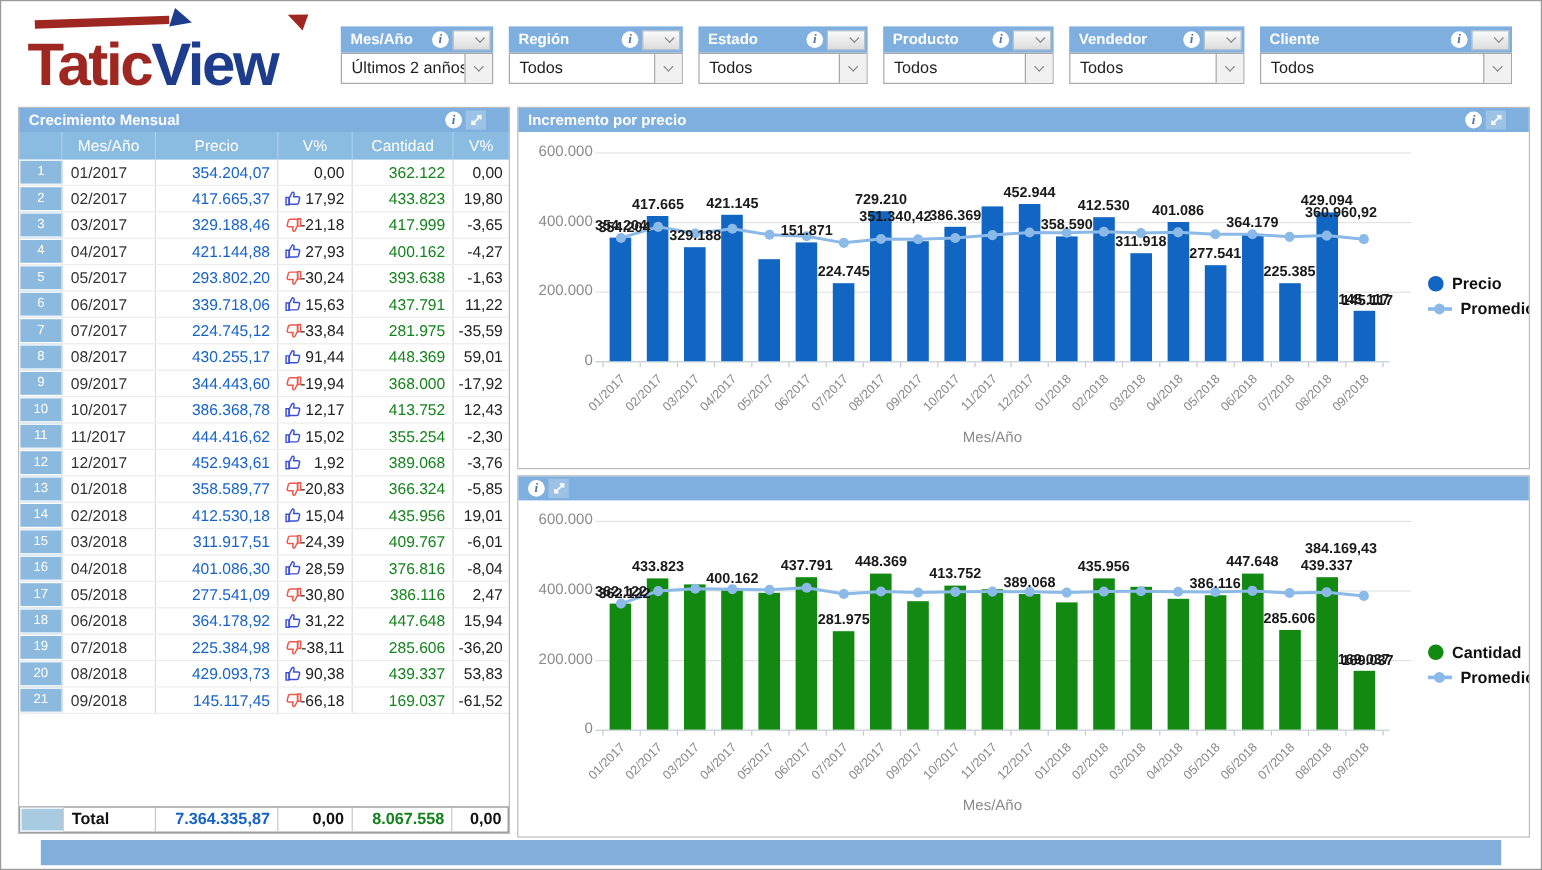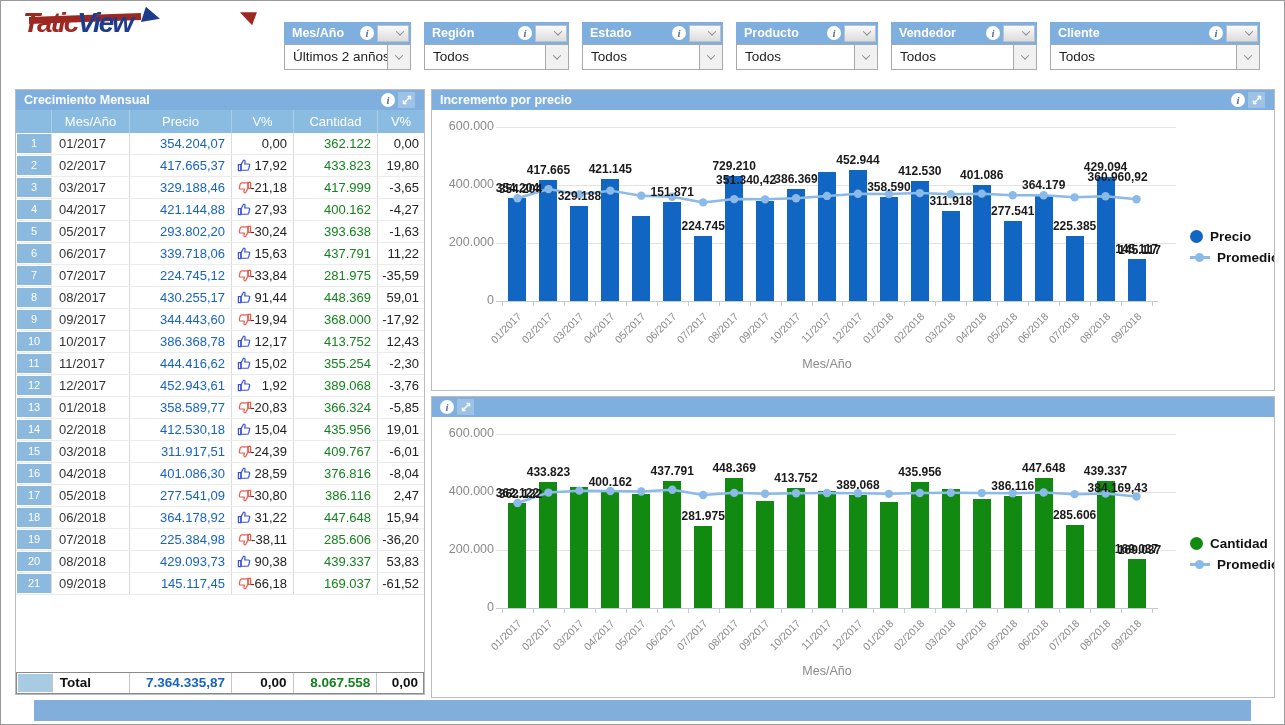--- a/index.html
+++ b/index.html
@@ -2,21 +2,21 @@
 <html><head>
 <meta charset="utf-8">
 <style>
   * { box-sizing: border-box; margin: 0; padding: 0; }
   html,body { background:#fff; }
   body { font-family: "Liberation Sans", sans-serif; }
   .page { position:relative; width:1285px; height:725px; border:1px solid #9a9a9a; background:#fff; overflow:hidden; }
 
   
   .logo { position:absolute; left:14px; top:8px; width:260px; height:58px; cursor:pointer; }
-  .logo-text { position:absolute; left:8px; top:0; font-size:28px; font-weight:bold; letter-spacing:-2px; line-height:1;font-style:italic; }
+  .logo-text { position:absolute; left:8px; top:20px; font-size:50px; font-weight:bold; letter-spacing:-2px; line-height:1; }
   .logo-t1 { color:#9e2722; }
   .logo-t2 { color:#1e3c8c; }
   .logo-bar { position:absolute; left:14px; top:6px; width:112px; height:7px; background:#9e2722; transform:rotate(-2deg); }
   .logo-arrow-blue { position:absolute; left:128px; top:0; width:0; height:0; border-left:17px solid #1e3c8c; border-top:7px solid transparent; border-bottom:9px solid transparent; transform:rotate(18deg); }
   .logo-arrow-red { position:absolute; left:224px; top:0; width:0; height:0; border-left:16px solid #9e2722; border-top:8px solid transparent; border-bottom:6px solid transparent; transform:rotate(-160deg); }
 
   
   .filters { position:absolute; left:283px; top:21px; display:flex; gap:13px; }
   .filter { display:flex; flex-direction:column; }
   .filter:nth-child(1){ width:127px; } .filter:nth-child(2){ width:145px; }
@@ -26,21 +26,21 @@
   .fhead-label { color:#fff; font-weight:bold; font-size:12.5px; flex:1; white-space:nowrap; overflow:hidden; }
   .info-ic { width:14px; height:14px; border-radius:50%; background:#fff; color:#57749d; font-family:"Liberation Serif", serif; font-style:italic; font-weight:bold; font-size:11px; line-height:14px; text-align:center; display:inline-block; flex:none; cursor:pointer; }
   .mini-dd { width:32px; height:17px; margin-left:3px; background:linear-gradient(#fbfbfb,#dcdcdc); border:1px solid #b9c2cc; display:flex; align-items:center; justify-content:flex-end; padding-right:5px; cursor:pointer; flex:none; }
   .chev { width:6px; height:6px; border-right:1.6px solid #8a8a8a; border-bottom:1.6px solid #8a8a8a; transform:rotate(45deg) translate(-1px,-1px); display:inline-block; }
   .select { height:26px; background:#fff; border:1px solid #a9a9a9; display:flex; align-items:stretch; cursor:pointer; }
   .sel-value { flex:1; font-size:13.5px; color:#222; padding:4px 0 0 8px; white-space:nowrap; overflow:hidden; }
   .sel-btn { width:23px; background:#f1f1f1; border-left:1px solid #a9a9a9; display:flex; align-items:center; justify-content:center; }
 
   
   .panel { position:absolute; border:1px solid #bcbcbc; background:#fff; }
-  .phead { height:20px; background:#7fafde; display:flex; align-items:center; padding:0 9px 0 8px;gap:24px; }
+  .phead { height:20px; background:#7fafde; display:flex; align-items:center; padding:0 19px 0 8px;gap:24px; }
   .ptitle { color:#fff; font-weight:bold; font-size:12.5px; flex:1; }
   .picons { display:flex; align-items:center; gap:3px; }
   .exp-ic { width:17px; height:16px; background:#9cc2e5; display:flex; align-items:center; justify-content:center; cursor:pointer; }
 
   
   #table-panel { left:14px; top:88px; width:410px; height:606px; display:flex; flex-direction:column; }
   .tcols { display:flex; height:23px; background:#8abbe0; }
   .tcols div { color:#fff; font-size:13px; text-align:center; line-height:23px; border-right:1px solid #aacdea; overflow:hidden; }
   .c-n{width:36px;} .c-mes{width:78px;} .c-pre{width:102px;} .c-v1{width:62px;} .c-can{width:84px;} .c-v2{width:46px; border-right:none!important;}
   #table-rows { height:462px; }
@@ -744,21 +744,21 @@
         <div class="bar-label" style="left: 263.143px; top: 43.973px;">448.369</div>
         <div class="bar-label" style="left: 325.048px; top: 54.0119px;">413.752</div>
         <div class="bar-label" style="left: 386.952px; top: 61.1703px;">389.068</div>
         <div class="bar-label" style="left: 448.857px; top: 47.5728px;">435.956</div>
         <div class="bar-label" style="left: 541.714px; top: 62.0264px;">386.116</div>
         <div class="bar-label" style="left: 572.667px; top: 44.1821px;">447.648</div>
         <div class="bar-label" style="left: 603.619px; top: 91.1743px;">285.606</div>
         <div class="bar-label" style="left: 634.571px; top: 46.5923px;">439.337</div>
         <div class="bar-label" style="left: 665.524px; top: 124.979px;">169.037</div>
         <div class="bar-label" style="left: 668.524px; top: 125.979px;">169.037</div>
-        <div class="bar-label" style="left: 642.571px; top: 64px; width: 86px;">384.169,43</div>
+        <div class="bar-label" style="left: 642.571px; top: 33px; width: 86px;">384.169,43</div>
         <div class="x-lab" style="left: 29.4762px; top: 200px;">01/2017</div>
         <div class="x-lab" style="left: 60.4286px; top: 200px;">02/2017</div>
         <div class="x-lab" style="left: 91.381px; top: 200px;">03/2017</div>
         <div class="x-lab" style="left: 122.333px; top: 200px;">04/2017</div>
         <div class="x-lab" style="left: 153.286px; top: 200px;">05/2017</div>
         <div class="x-lab" style="left: 184.238px; top: 200px;">06/2017</div>
         <div class="x-lab" style="left: 215.19px; top: 200px;">07/2017</div>
         <div class="x-lab" style="left: 246.143px; top: 200px;">08/2017</div>
         <div class="x-lab" style="left: 277.095px; top: 200px;">09/2017</div>
         <div class="x-lab" style="left: 308.048px; top: 200px;">10/2017</div>

